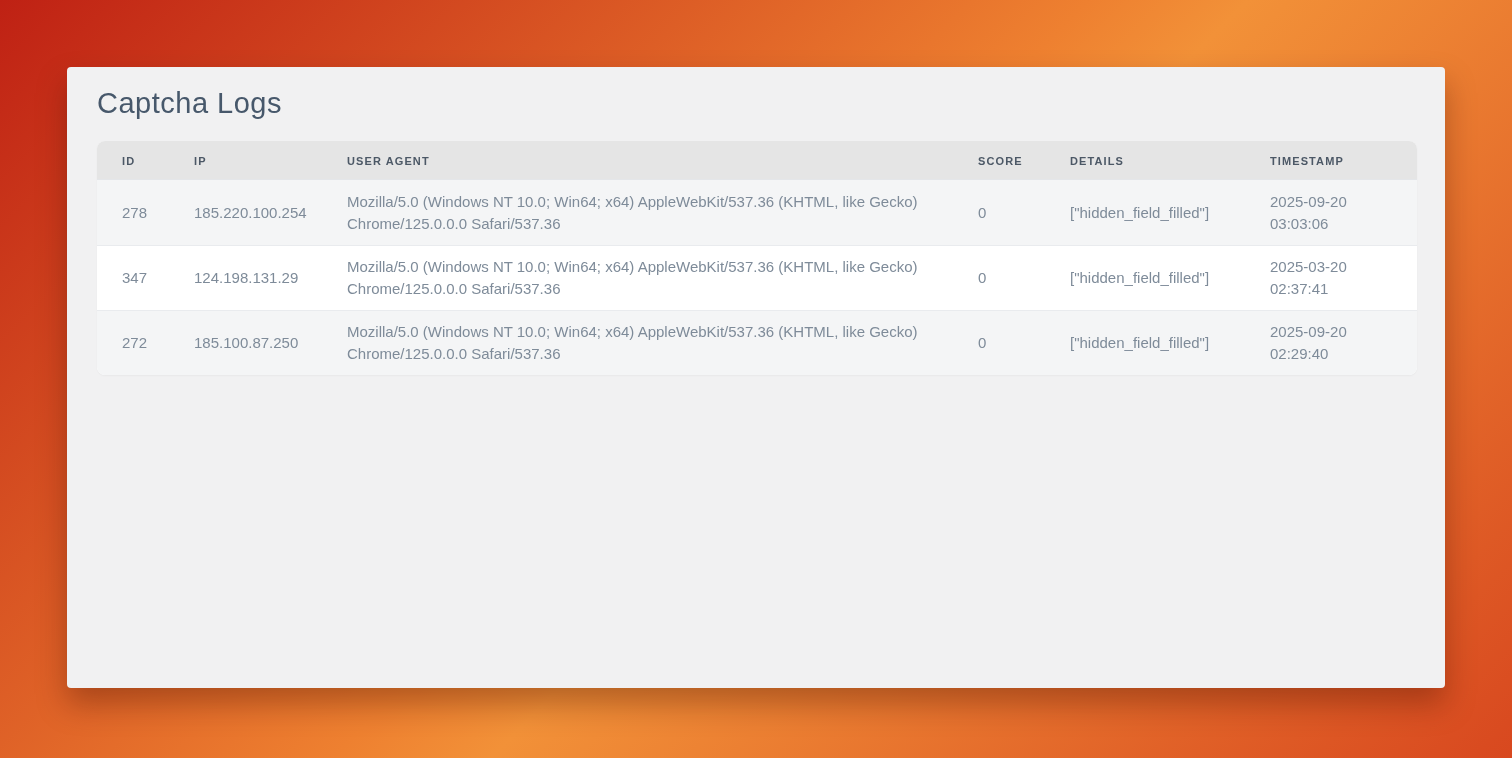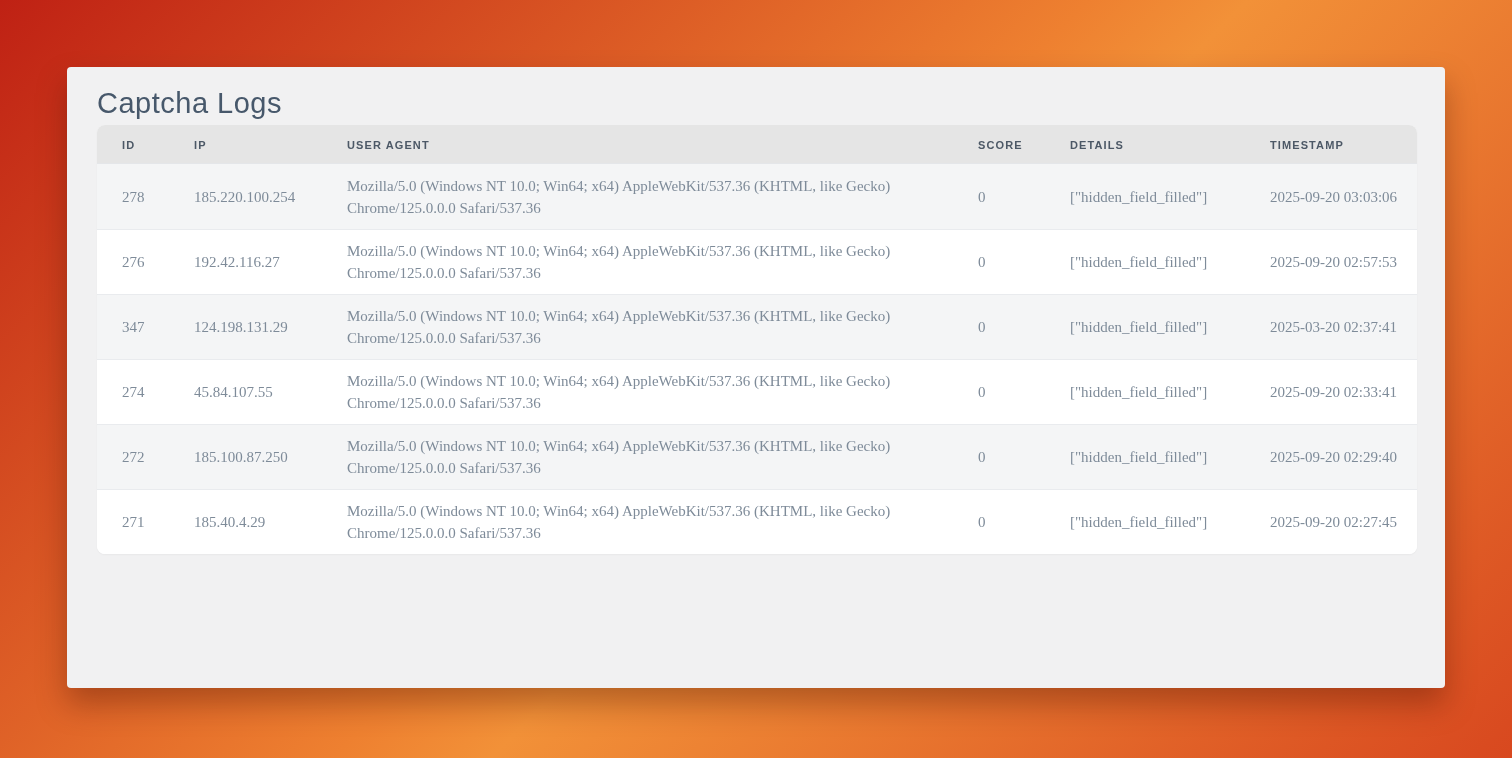--- a/index.html
+++ b/index.html
@@ -21,21 +21,21 @@
     box-shadow: 0 16px 30px rgba(70, 15, 0, 0.35);
     overflow: hidden;
     padding: 16px 30px 0 30px;
   }
   .page-title {
     font-size: 29px;
     font-weight: 500;
     letter-spacing: 0.5px;
     color: #47586b;
     line-height: 40px;
-    margin-bottom: 2px;
+    margin-bottom: 18px;
   }
   table.log-table {
     width: 1320px;
     table-layout: fixed;
     border-collapse: separate;
     border-spacing: 0;
     background: #ffffff;
     border-radius: 8px;
     overflow: hidden;
     box-shadow: 0 1px 2px rgba(0,0,0,0.04);
@@ -54,21 +54,21 @@
   }
   .log-table td {
     font-size: 15px;
     line-height: 22px;
     color: #7e8b99;
     padding: 10px 14px 10px 0;
     height: 65px;
     vertical-align: middle;
     overflow: hidden;
   }
-  .log-table tbody tr { background: #ffffff; font-family: Liberation Serif, serif; }
+  .log-table tbody tr { background: #ffffff; }
   .log-table tbody tr:nth-child(odd) { background: #f4f5f6; }
   .log-table tbody tr + tr td { border-top: 1px solid #e9ebee; }
   .col-id        { width: 97px;  padding-left: 25px !important; }
   .col-ip        { width: 153px; }
   .col-user_agent{ width: 631px; }
   .col-score     { width: 92px;  }
   .col-details   { width: 200px; }
   .col-timestamp { width: 147px; }
 </style>
 </head>
@@ -93,54 +93,30 @@
     <tbody>
         <tr>
           <td class="col-id">278</td>
           <td class="col-ip">185.220.100.254</td>
           <td class="col-user_agent">Mozilla/5.0 (Windows NT 10.0; Win64; x64) AppleWebKit/537.36 (KHTML, like Gecko) Chrome/125.0.0.0 Safari/537.36</td>
           <td class="col-score">0</td>
           <td class="col-details">["hidden_field_filled"]</td>
           <td class="col-timestamp">2025-09-20 03:03:06</td>
         </tr>
         <tr>
-          <td class="col-id">276</td>
-          <td class="col-ip">192.42.116.27</td>
-          <td class="col-user_agent">Mozilla/5.0 (Windows NT 10.0; Win64; x64) AppleWebKit/537.36 (KHTML, like Gecko) Chrome/125.0.0.0 Safari/537.36</td>
-          <td class="col-score">0</td>
-          <td class="col-details">["hidden_field_filled"]</td>
-          <td class="col-timestamp">2025-09-20 02:57:53</td>
-        </tr>
-        <tr>
           <td class="col-id">347</td>
           <td class="col-ip">124.198.131.29</td>
           <td class="col-user_agent">Mozilla/5.0 (Windows NT 10.0; Win64; x64) AppleWebKit/537.36 (KHTML, like Gecko) Chrome/125.0.0.0 Safari/537.36</td>
           <td class="col-score">0</td>
           <td class="col-details">["hidden_field_filled"]</td>
           <td class="col-timestamp">2025-03-20 02:37:41</td>
-        </tr>
-        <tr>
-          <td class="col-id">274</td>
-          <td class="col-ip">45.84.107.55</td>
-          <td class="col-user_agent">Mozilla/5.0 (Windows NT 10.0; Win64; x64) AppleWebKit/537.36 (KHTML, like Gecko) Chrome/125.0.0.0 Safari/537.36</td>
-          <td class="col-score">0</td>
-          <td class="col-details">["hidden_field_filled"]</td>
-          <td class="col-timestamp">2025-09-20 02:33:41</td>
         </tr>
         <tr>
           <td class="col-id">272</td>
           <td class="col-ip">185.100.87.250</td>
           <td class="col-user_agent">Mozilla/5.0 (Windows NT 10.0; Win64; x64) AppleWebKit/537.36 (KHTML, like Gecko) Chrome/125.0.0.0 Safari/537.36</td>
           <td class="col-score">0</td>
           <td class="col-details">["hidden_field_filled"]</td>
           <td class="col-timestamp">2025-09-20 02:29:40</td>
         </tr>
-        <tr>
-          <td class="col-id">271</td>
-          <td class="col-ip">185.40.4.29</td>
-          <td class="col-user_agent">Mozilla/5.0 (Windows NT 10.0; Win64; x64) AppleWebKit/537.36 (KHTML, like Gecko) Chrome/125.0.0.0 Safari/537.36</td>
-          <td class="col-score">0</td>
-          <td class="col-details">["hidden_field_filled"]</td>
-          <td class="col-timestamp">2025-09-20 02:27:45</td>
-        </tr>
       </tbody>
   </table>
 </div>
 
 </body></html>

